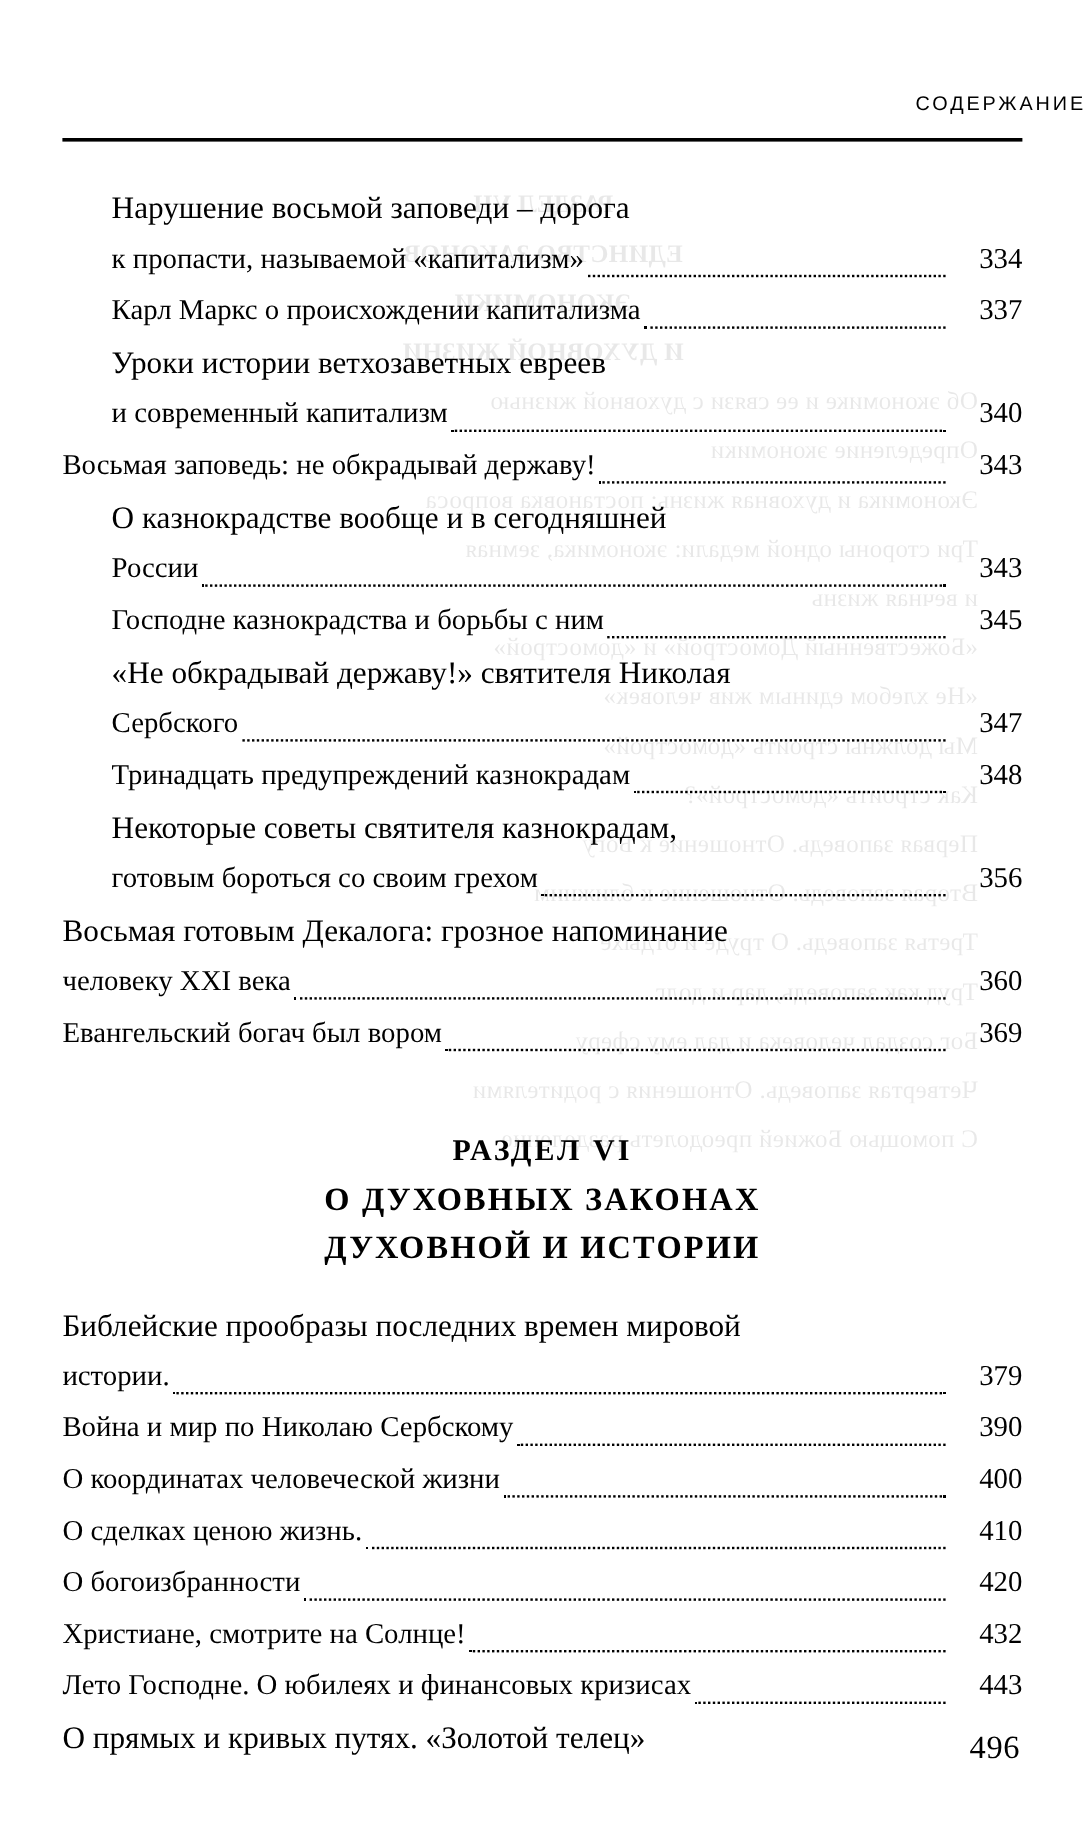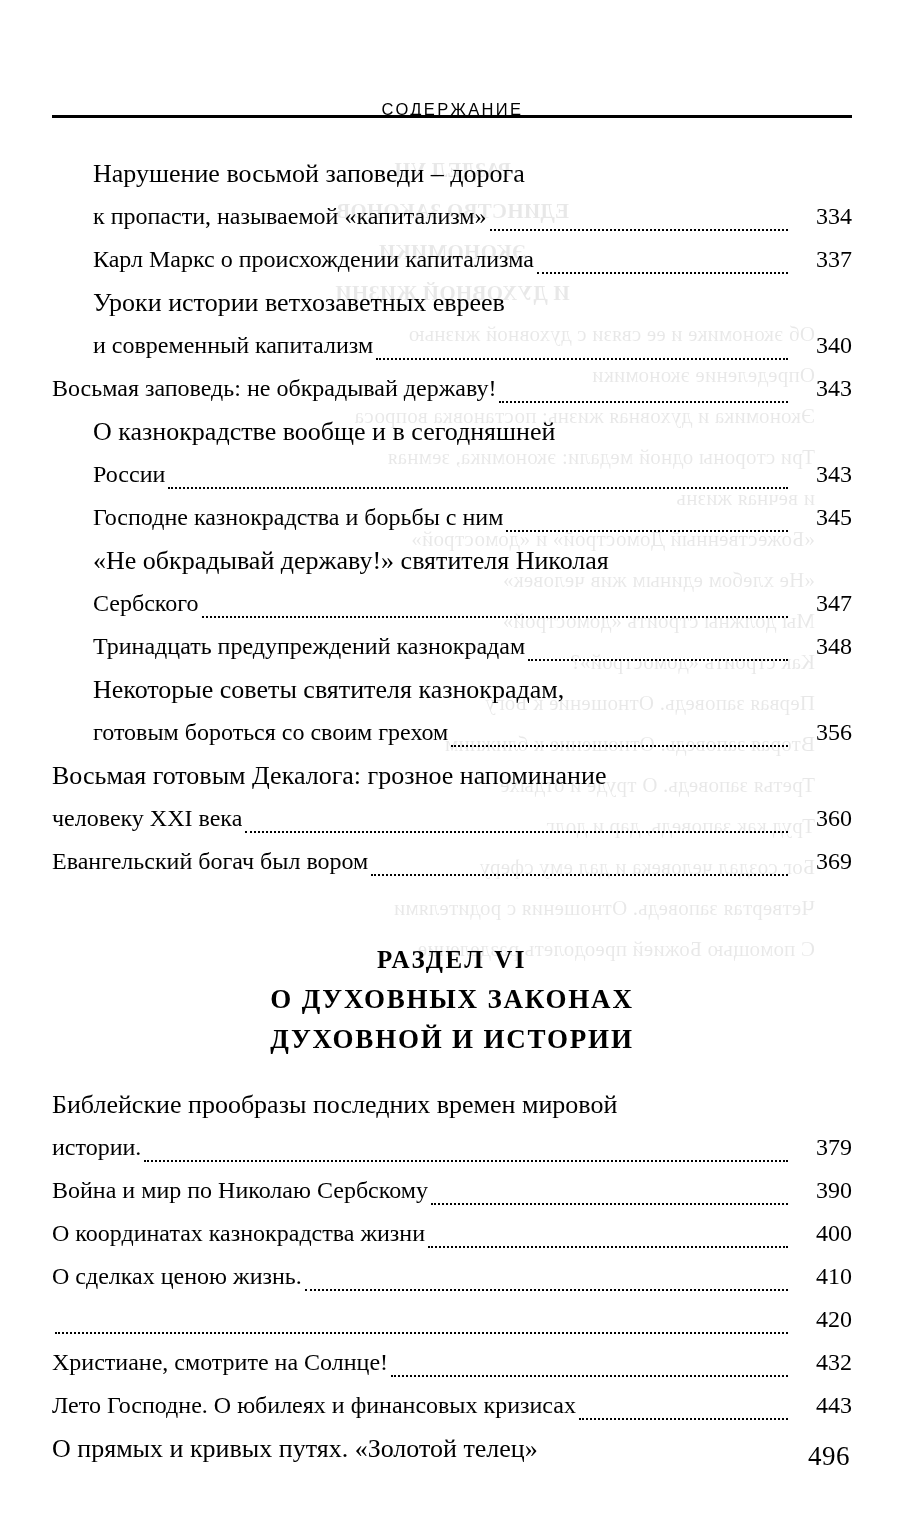--- a/index.html
+++ b/index.html
@@ -41,22 +41,21 @@
     letter-spacing: .2px;
   }
   .bleed .b-center { text-align: center; font-weight: bold; }
   .bleed .b-line { white-space: nowrap; }
 
   .header {
     position: absolute;
     top: 78px;
     left: 0;
     width: 905px;
-    text-align: center;
-    margin-top: 22px;
+    text-align: right;
   }
   .header-title {
     font-family: "Liberation Sans", sans-serif;
     font-size: 16.5px;
     letter-spacing: 2.4px;
     color: #000;
   }
   .header-rule {
     position: absolute;
     top: 115px;
@@ -264,34 +263,35 @@
       </div>
       <div>
         <div class="toc-entry">
           <span class="toc-text">Война и мир по Николаю Сербскому</span>
           <span class="dots"></span>
           <span class="toc-page">390</span>
         </div>
       </div>
       <div>
         <div class="toc-entry">
-          <span class="toc-text">О координатах казнокрадства жизни</span>
+          <span class="toc-text">О координатах человеческой жизни</span>
           <span class="dots"></span>
           <span class="toc-page">400</span>
         </div>
       </div>
       <div>
         <div class="toc-entry">
           <span class="toc-text">О сделках ценою жизнь.</span>
           <span class="dots"></span>
           <span class="toc-page">410</span>
         </div>
       </div>
       <div>
         <div class="toc-entry">
+          <span class="toc-text">О богоизбранности</span>
           <span class="dots"></span>
           <span class="toc-page">420</span>
         </div>
       </div>
       <div>
         <div class="toc-entry">
           <span class="toc-text">Христиане, смотрите на Солнце!</span>
           <span class="dots"></span>
           <span class="toc-page">432</span>
         </div>

